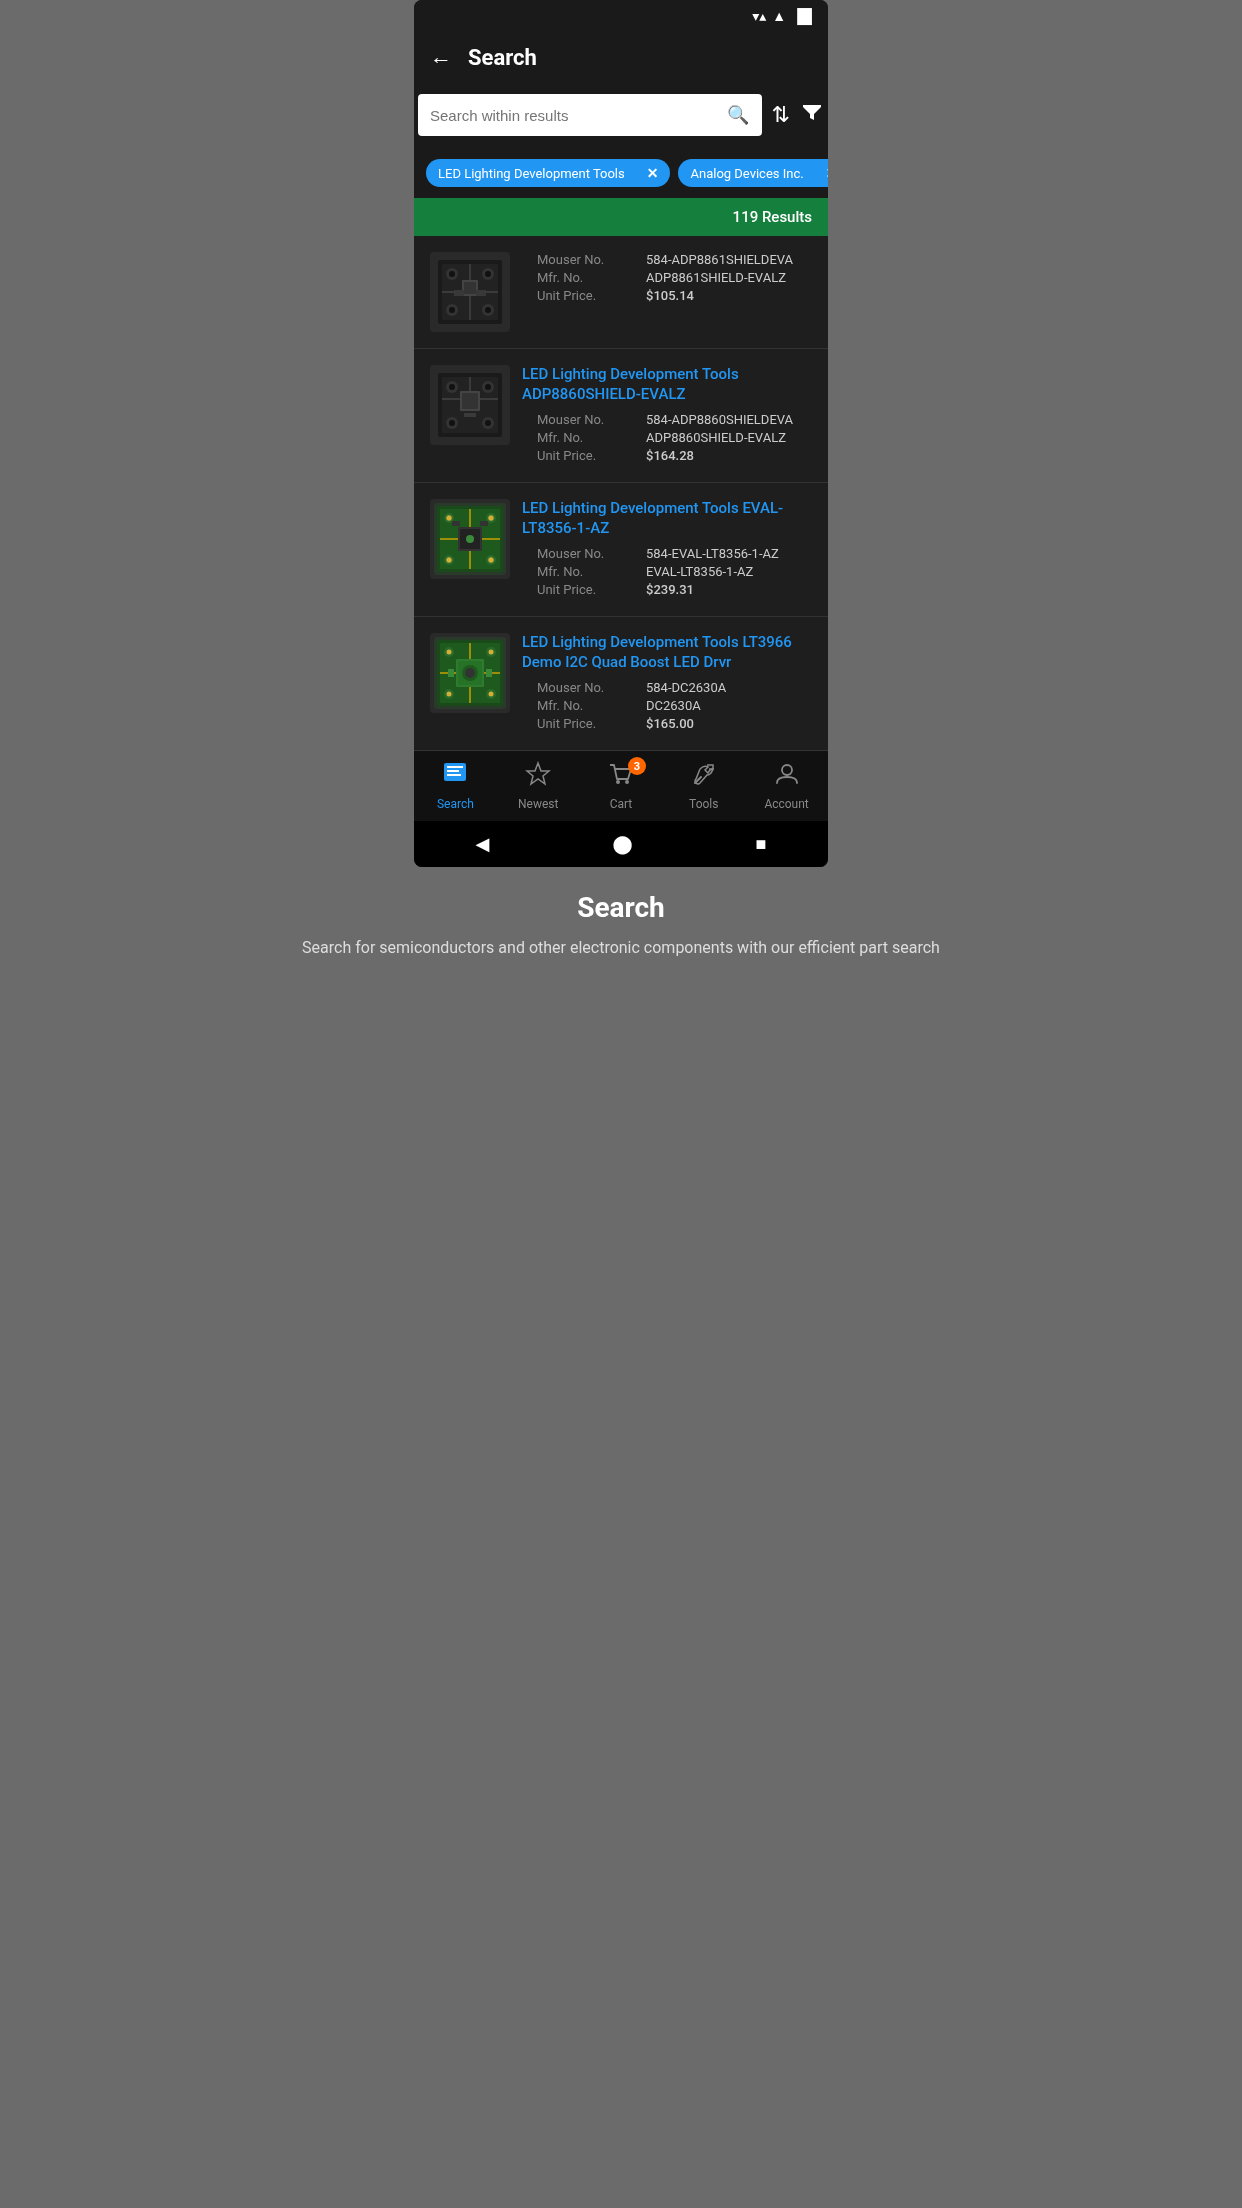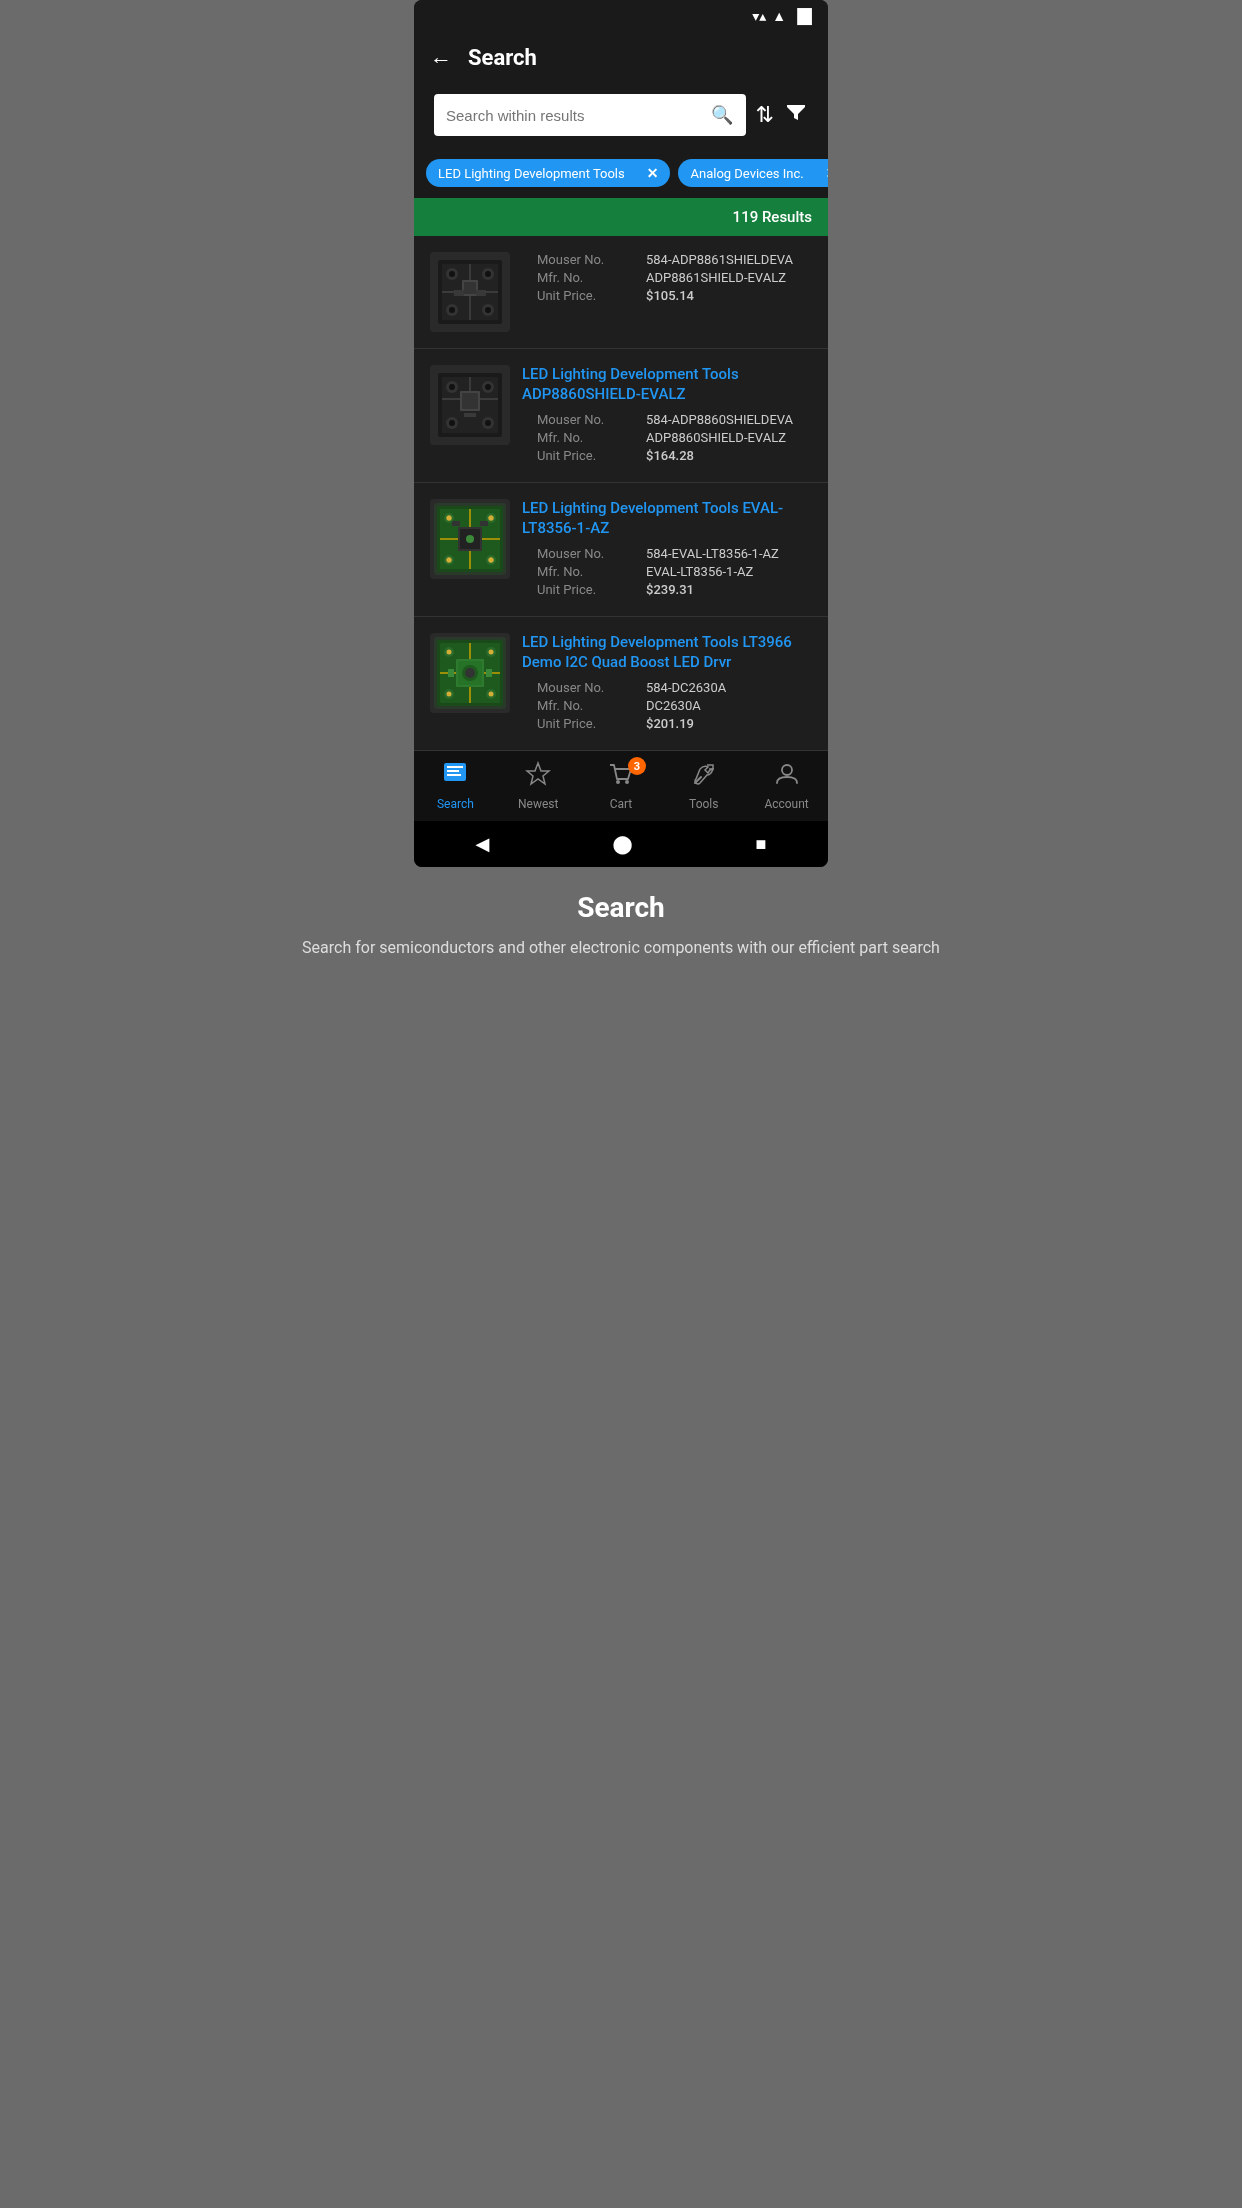--- a/index.html
+++ b/index.html
@@ -44,21 +44,21 @@
       border: none;
     }
     .header-title {
       color: white;
       font-size: 22px;
       font-weight: bold;
     }
     
     .search-bar-row {
       background: #1a1a1a;
-      padding: 12px 20px;
+      padding: 12px 4px;
       display: flex;
       align-items: center;
       gap: 10px;
       justify-content: center;
     }
     .search-input-wrapper {
       flex: 1;
       background: white;
       border-radius: 4px;
       display: flex;
@@ -477,21 +477,21 @@
         <div class="product-info-row">
           <span class="info-label">Mouser No.</span>
           <span class="info-value">584-DC2630A</span>
         </div>
         <div class="product-info-row">
           <span class="info-label">Mfr. No.</span>
           <span class="info-value">DC2630A</span>
         </div>
         <div class="product-info-row">
           <span class="info-label">Unit Price.</span>
-          <span class="price-value">$201.19</span>
+          <span class="price-value">$165.00</span>
         </div>
       </div>
     </div>
 
   </div>
 
   <div class="bottom-nav">
 
     <div class="nav-item">
       <span class="nav-icon active">

